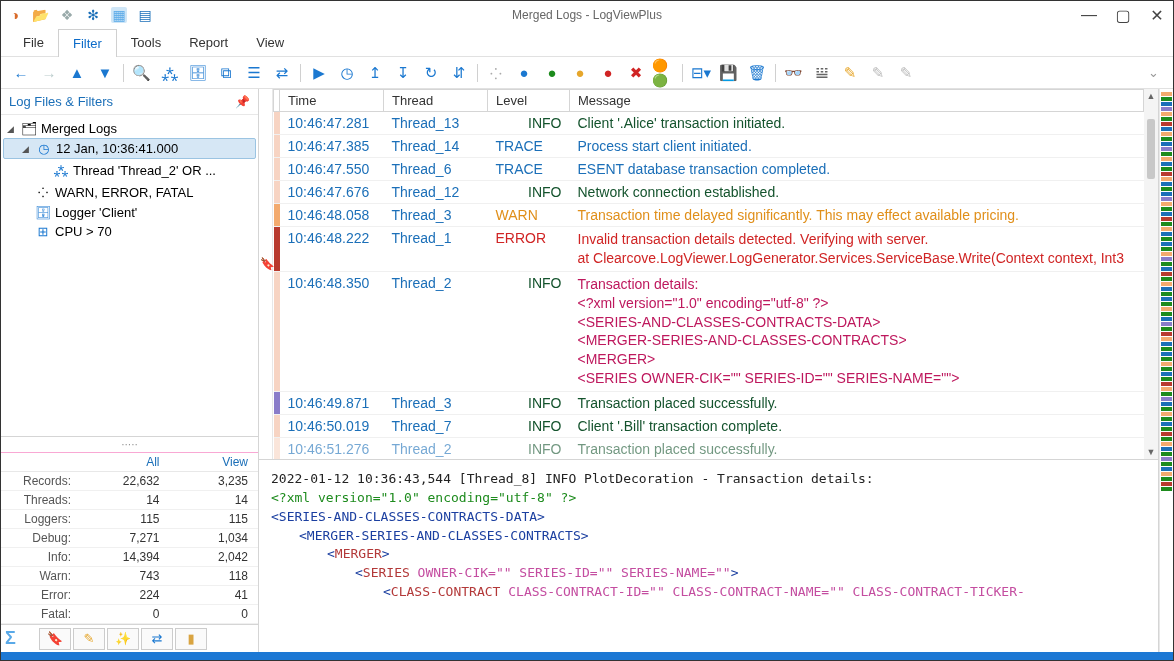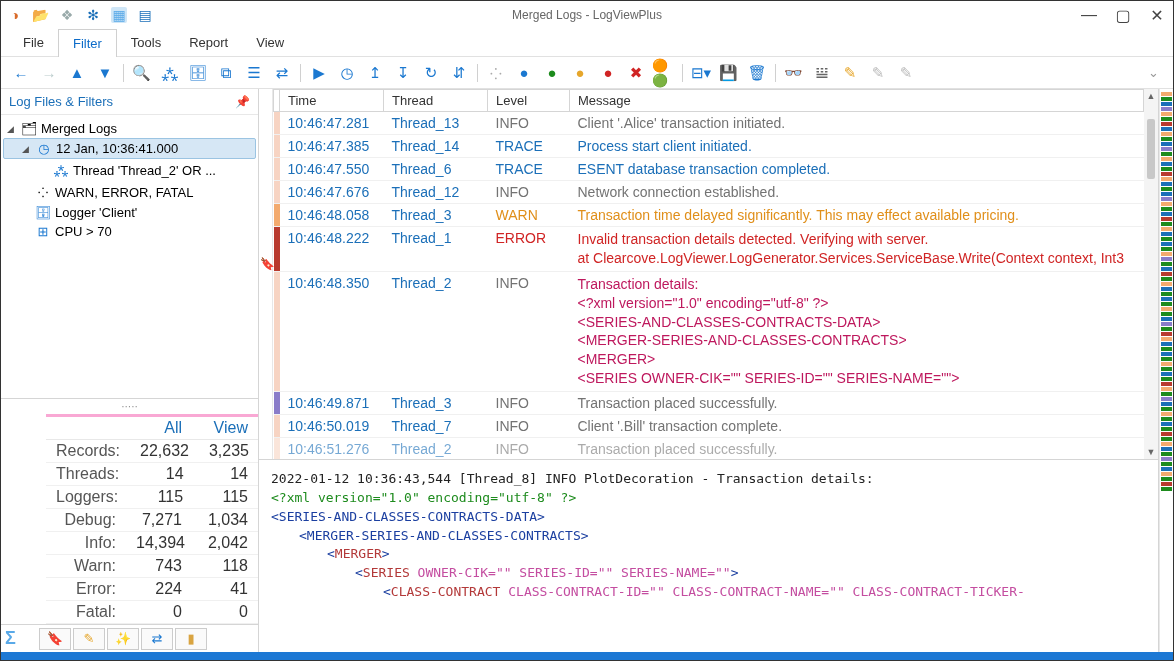--- a/index.html
+++ b/index.html
@@ -23,21 +23,21 @@
 .sb-head { height: 26px; display: flex; align-items: center; padding: 0 8px; color: #1b6fb8; font-size: 13px; border-bottom: 1px solid #e8e8e8; }
 .sb-head .pin { margin-left: auto; color: #666; font-size: 12px; }
 .tree { flex: 1; overflow-y: auto; padding: 4px 2px; }
 .tree .node { display: flex; align-items: center; padding: 2px 4px; gap: 4px; white-space: nowrap; cursor: pointer; }
 .tree .node .arr { width: 10px; font-size: 9px; color: #555; }
 .tree .node .nic { width: 16px; text-align: center; font-size: 13px; }
 .tree .node.selected { background: #d6e7f5; border: 1px solid #9bc4e2; border-radius: 2px; }
 .tree .lvl1 { padding-left: 18px; }
 .tree .lvl2 { padding-left: 36px; }
 .sb-mid { border-top: 1px solid #d5d5d5; text-align: center; color: #888; font-size: 10px; padding: 2px 0; }
-.stats { border-top: 3px solid #f9a8d4; font-size: 16px; margin-left: 45px; }
+.stats { border-top: 1px solid #f9a8d4; font-size: 12px; }
 .stats-head { display: flex; border-bottom: 1px solid #e8e8e8; color: #1b6fb8; }
 .stats-head div { flex: 1; text-align: right; padding: 2px 10px; }
 .stats-head div:first-child { flex: 0 0 80px; }
 .stats-row { display: flex; border-bottom: 1px solid #f0f0f0; }
 .stats-row div { flex: 1; text-align: right; padding: 2px 10px; color: #333; }
 .stats-row .lbl { flex: 0 0 80px; color: #555; }
 .sb-btns { display: flex; border-top: 1px solid #d5d5d5; height: 28px; align-items: center; padding: 2px 4px; gap: 0; }
 .sb-btns .sbx { width: 32px; height: 22px; border: 1px solid #ccc; margin-left: 2px; display: flex; align-items: center; justify-content: center; font-size: 13px; cursor: pointer; background: #fafafa; }
 .sb-btns .sigma { width: 28px; color: #59a9e8; font-size: 18px; font-weight: bold; margin-right: 4px; cursor: pointer; }
 .content { flex: 1; display: flex; min-height: 0; }
@@ -52,21 +52,21 @@
 .table-scroll .scroll-v .arU { top: 2px; } .table-scroll .scroll-v .arD { bottom: 2px; }
 table.grid { border-collapse: collapse; width: calc(100% - 14px); table-layout: fixed; }
 table.grid th { text-align: left; background: #fff; border: 1px solid #d5d5d5; padding: 3px 8px; font-weight: normal; color: #333; font-size: 13px; }
 table.grid td { border-bottom: 1px solid #f0f0f0; padding: 3px 8px; font-size: 14px; vertical-align: top; white-space: nowrap; overflow: hidden; }
 table.grid tr td:first-child { width: 6px; padding: 0; }
 table.grid tr.c-info td:first-child { background: #f7d4c3; }
 table.grid tr.c-trace td:first-child { background: #f7d4c3; }
 table.grid tr.c-warn td:first-child { background: #f3aa6e; }
 table.grid tr.c-error td:first-child { background: #b83a2e; }
 table.grid tr.c-viol td:first-child { background: #8a7cc9; }
-.t-info { color: #737373; }
+.t-info { color: #14532d; text-align: right; }
 .t-trace { color: #1b6fb8; }
 .t-warn { color: #e08f1a; }
 .t-error { color: #d02424; }
 .t-link { color: #1b6fb8; }
 .msg-multi { white-space: normal; line-height: 1.35; }
 .msg-multi .xml-tag { color: #be185d; }
 .detail { flex: 1; min-height: 0; overflow: hidden; padding: 10px 12px 4px 12px; font-family: Consolas, monospace; font-size: 13px; color: #222; line-height: 1.45; border-top: 1px solid #d5d5d5; }
 .detail .hdr { color: #222; }
 .detail .xmldecl { color: #1d8b1d; }
 .detail .tag { color: #1b3fa0; }

